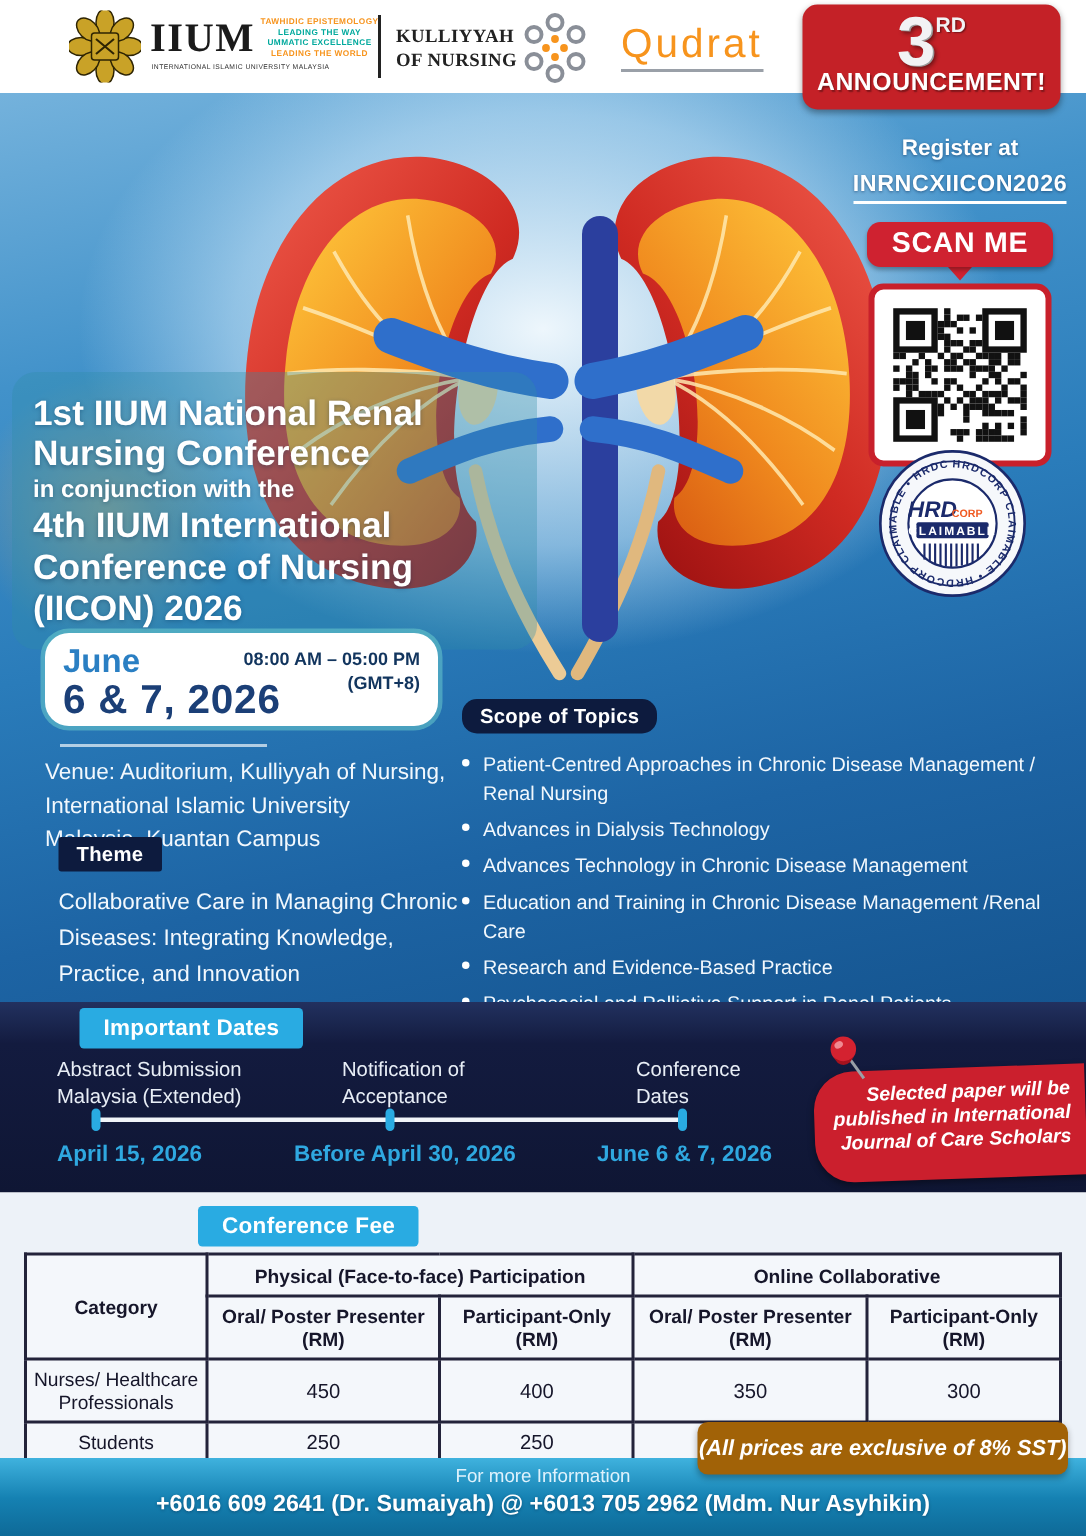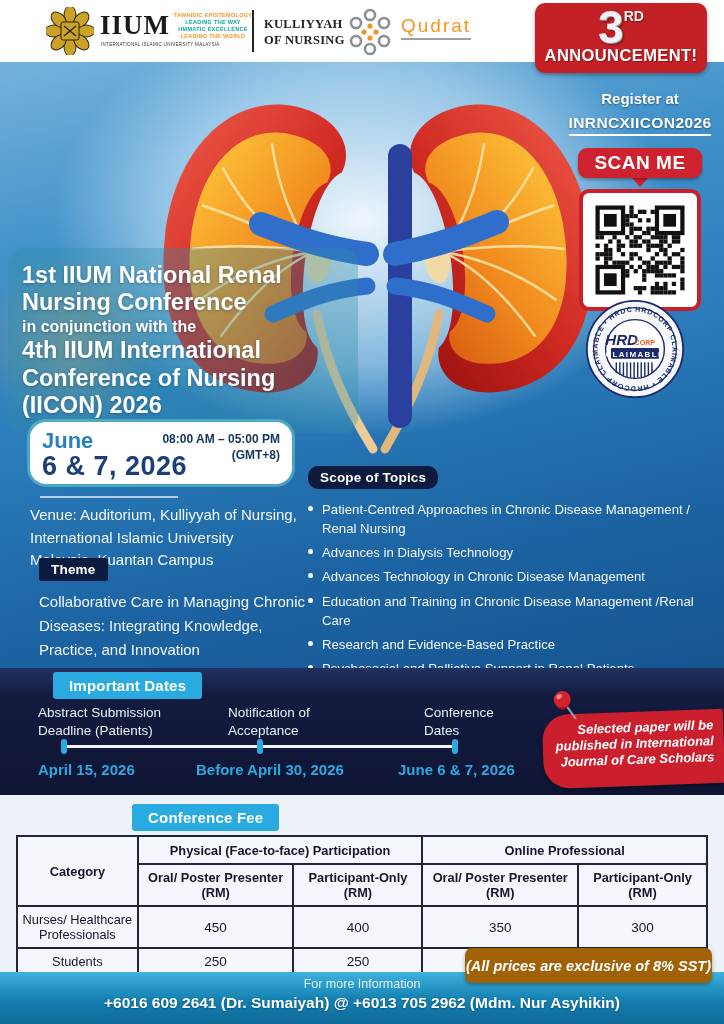--- a/index.html
+++ b/index.html
@@ -12,21 +12,21 @@
   .iium-word{position:absolute;left:100px;top:12px;font-family:"Liberation Serif",serif;
     font-weight:bold;font-size:27px;letter-spacing:1px;color:#1a1a1a;line-height:1;}
   .iium-sub{position:absolute;left:101px;top:42px;font-size:4.5px;color:#333;letter-spacing:.3px;}
   .iium-tags{position:absolute;left:168px;top:12px;width:90px;text-align:center;line-height:1.25;}
   .iium-tags span{display:block;font-size:5.5px;font-weight:bold;letter-spacing:.3px;}
   .tag-orange{color:#f7941d;} .tag-teal{color:#00a99d;}
   .hdr-divider{position:absolute;left:252px;top:10px;width:2px;height:42px;background:#222;}
   .kulliyyah{position:absolute;left:264px;top:17px;width:90px;font-family:"Liberation Serif",serif;
     font-weight:bold;font-size:12.5px;line-height:1.25;color:#222;letter-spacing:.3px;}
   .qudrat-dots{position:absolute;left:346px;top:8px;width:48px;height:48px;}
-  .qudrat-word{position:absolute;left:401px;top:16px;font-size:19px;color:#f7941d;letter-spacing:2px;
+  .qudrat-word{position:absolute;left:414px;top:16px;font-size:27px;color:#f7941d;letter-spacing:2px;
     border-bottom:2px solid #9aa0a8;padding-bottom:3px;line-height:1;}
   .announce{position:absolute;left:535px;top:3px;width:172px;height:70px;background:#c42127;
     border-radius:10px;z-index:9;text-align:center;color:#fff;box-shadow:0 2px 4px rgba(0,0,0,.35);}
   .announce .num{font-size:46px;font-weight:800;line-height:1;color:#f2f2f4;
     text-shadow:1px 1px 0 #9a9a9a,2px 2px 3px rgba(0,0,0,.45);display:inline-block;margin-top:1px;}
   .announce .ord{font-size:14px;font-weight:800;vertical-align:22px;color:#f2f2f4;
     text-shadow:1px 1px 1px rgba(0,0,0,.4);}
   .announce .lbl{display:block;font-size:16.5px;font-weight:800;letter-spacing:.4px;margin-top:-4px;
     text-shadow:1px 1px 1px rgba(0,0,0,.35);}
 
@@ -459,21 +459,21 @@
       <li>Education and Training in Chronic Disease Management /Renal Care</li>
       <li>Research and Evidence-Based Practice</li>
       <li>Psychosocial and Palliative Support in Renal Patients</li>
       <li>Leadership and Professional Development</li>
     </ul>
   </div>
 
   <div class="dark-section">
     <span class="badge-cyan impdates-badge" style="position:absolute;">Important Dates</span>
 
-    <div class="milestone-title mt1">Abstract Submission Deadline (Patients)</div>
+    <div class="milestone-title mt1">Abstract Submission Malaysia (Extended)</div>
     <div class="milestone-title mt2">Notification of Acceptance</div>
     <div class="milestone-title mt3">Conference Dates</div>
 
     <div class="timeline-line">
       <div class="tl-marker tl-m1"></div>
       <div class="tl-marker tl-m2"></div>
       <div class="tl-marker tl-m3"></div>
     </div>
 
     <div class="milestone-date md1">April 15, 2026</div>
@@ -491,21 +491,21 @@
     </div>
   </div>
 
   <div class="fees-section">
     <span class="badge-cyan fee-badge" style="position:absolute;">Conference Fee</span>
     <table class="fee-table">
       <tbody>
           <tr class="row-group">
         <th class="cat-col" rowspan="2">Category</th>
         <th colspan="2">Physical (Face-to-face) Participation</th>
-        <th colspan="2">Online Professional</th>
+        <th colspan="2">Online Collaborative</th>
       </tr>
       <tr class="row-sub">
         <th>Oral/ Poster Presenter (RM)</th>
         <th>Participant-Only (RM)</th>
         <th>Oral/ Poster Presenter (RM)</th>
         <th>Participant-Only (RM)</th>
       </tr>
       <tr class="row-d1">
         <td>Nurses/ Healthcare Professionals</td>
         <td class="val">450</td>

